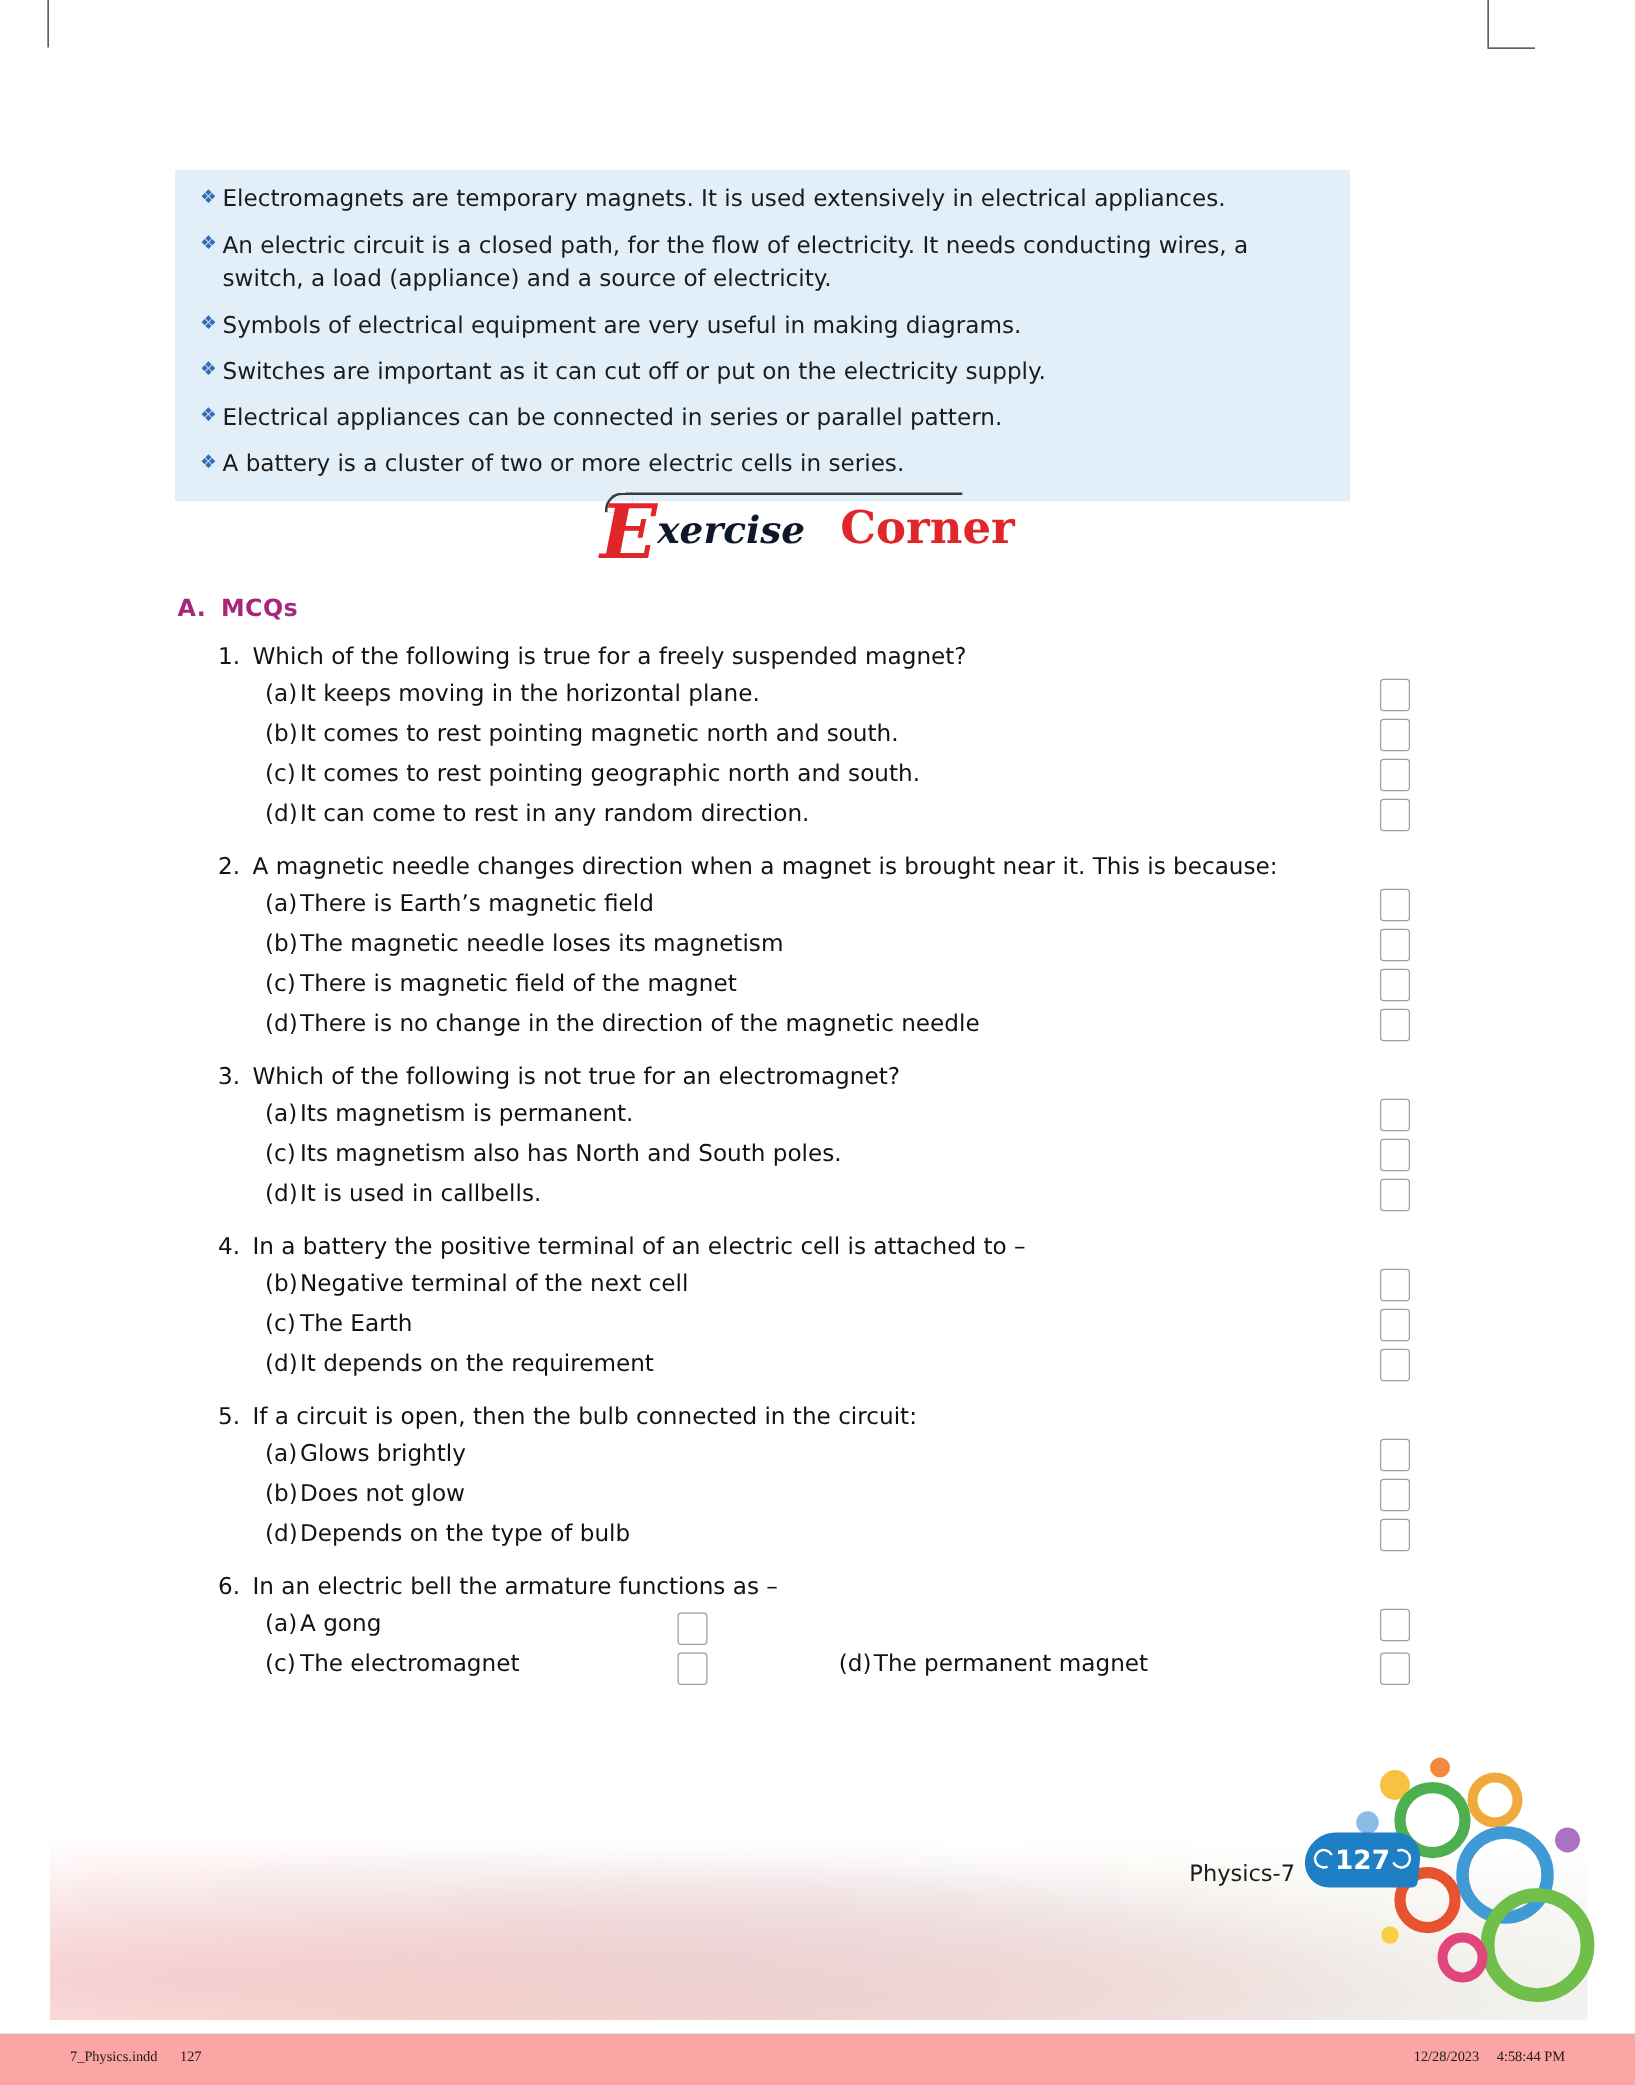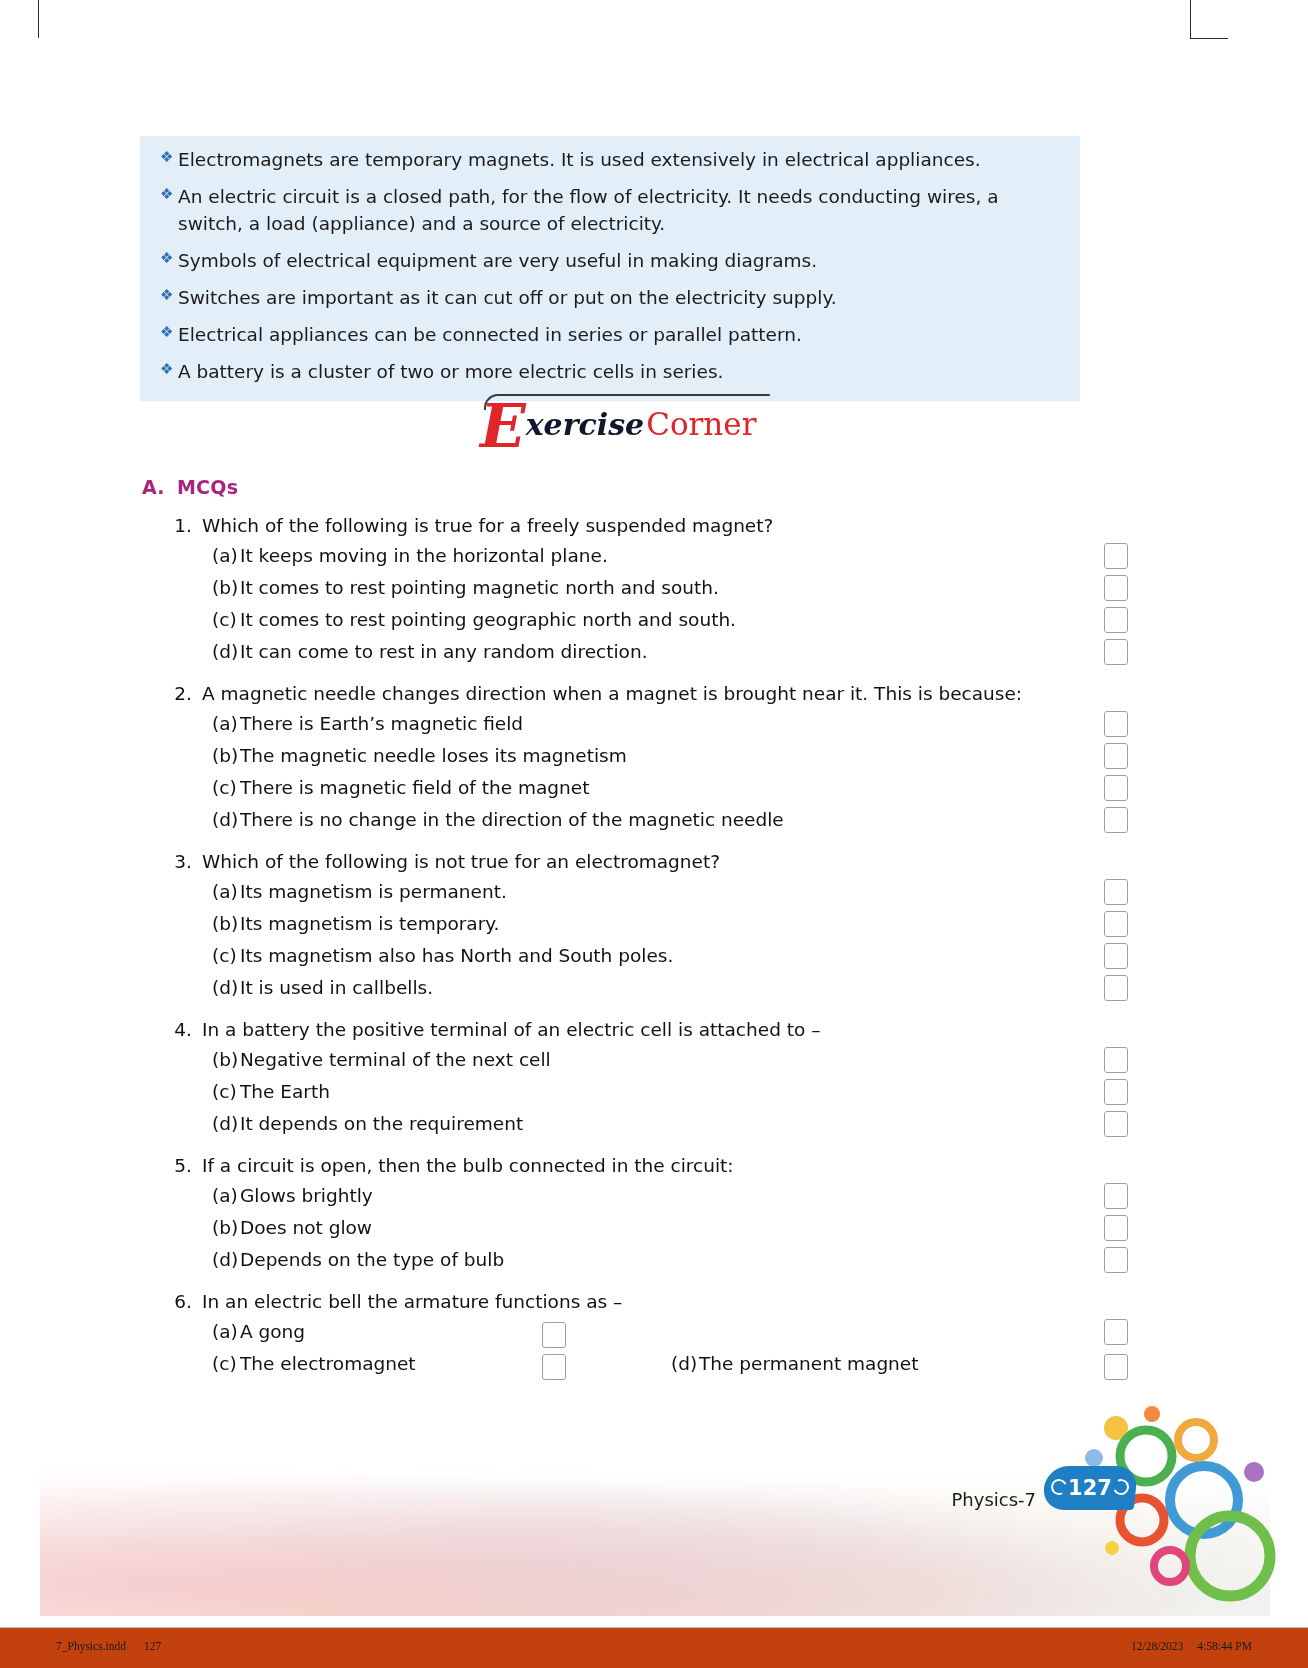--- a/index.html
+++ b/index.html
@@ -101,24 +101,24 @@
   }
   .ec-xercise {
     font-family: "DejaVu Serif", serif;
     font-style: italic;
     font-weight: bold;
     font-size: 30px;
     color: #0f172a;
   }
   .ec-corner {
     font-family: "DejaVu Serif", serif;
-    font-weight: normal;
-    font-size: 31px;
+    font-weight: bold;
+    font-size: 36px;
     color: #e0262b;
-    margin-left: 2px;
+    margin-left: 28px;
   }
 
   
   .section-title {
     position: absolute;
     left: 142px;
     top: 476px;
     font-size: 19px;
     font-weight: bold;
     color: #a8257e;
@@ -256,21 +256,21 @@
   }
 
   
   .print-footer {
     position: absolute;
     left: 0;
     bottom: 0;
     width: 1308px;
     height: 40px;
     border-top: 1px solid #bdbdbd;
-    background: #c2410c;
+    background: #fca5a5;
   }
   .pf-left {
     position: absolute;
     left: 56px;
     top: 12px;
     font-size: 11.5px;
     color: #1b1b1b;
     font-family: "Liberation Serif", serif;
   }
   .pf-left .pf-pg { margin-left: 18px; }
@@ -385,25 +385,20 @@
     </div>
   </div>
 
   <div class="q-block">
     <div class="q-head">
       <span class="q-num">3.</span>
       <span class="q-text">Which of the following is not true for an electromagnet?</span>
     </div>
     <div class="opt-row">
       <span class="opt-label"><span class="lab">(a)</span><span>Its magnetism is permanent.</span></span>
-      <span class="opt-spacer"></span>
-      <span class="checkbox"></span>
-    </div>
-    <div class="opt-row">
-      <span class="opt-label"><span class="lab">(b)</span><span>Its magnetism is temporary.</span></span>
       <span class="opt-spacer"></span>
       <span class="checkbox"></span>
     </div>
     <div class="opt-row">
       <span class="opt-label"><span class="lab">(c)</span><span>Its magnetism also has North and South poles.</span></span>
       <span class="opt-spacer"></span>
       <span class="checkbox"></span>
     </div>
     <div class="opt-row">
       <span class="opt-label"><span class="lab">(d)</span><span>It is used in callbells.</span></span>

